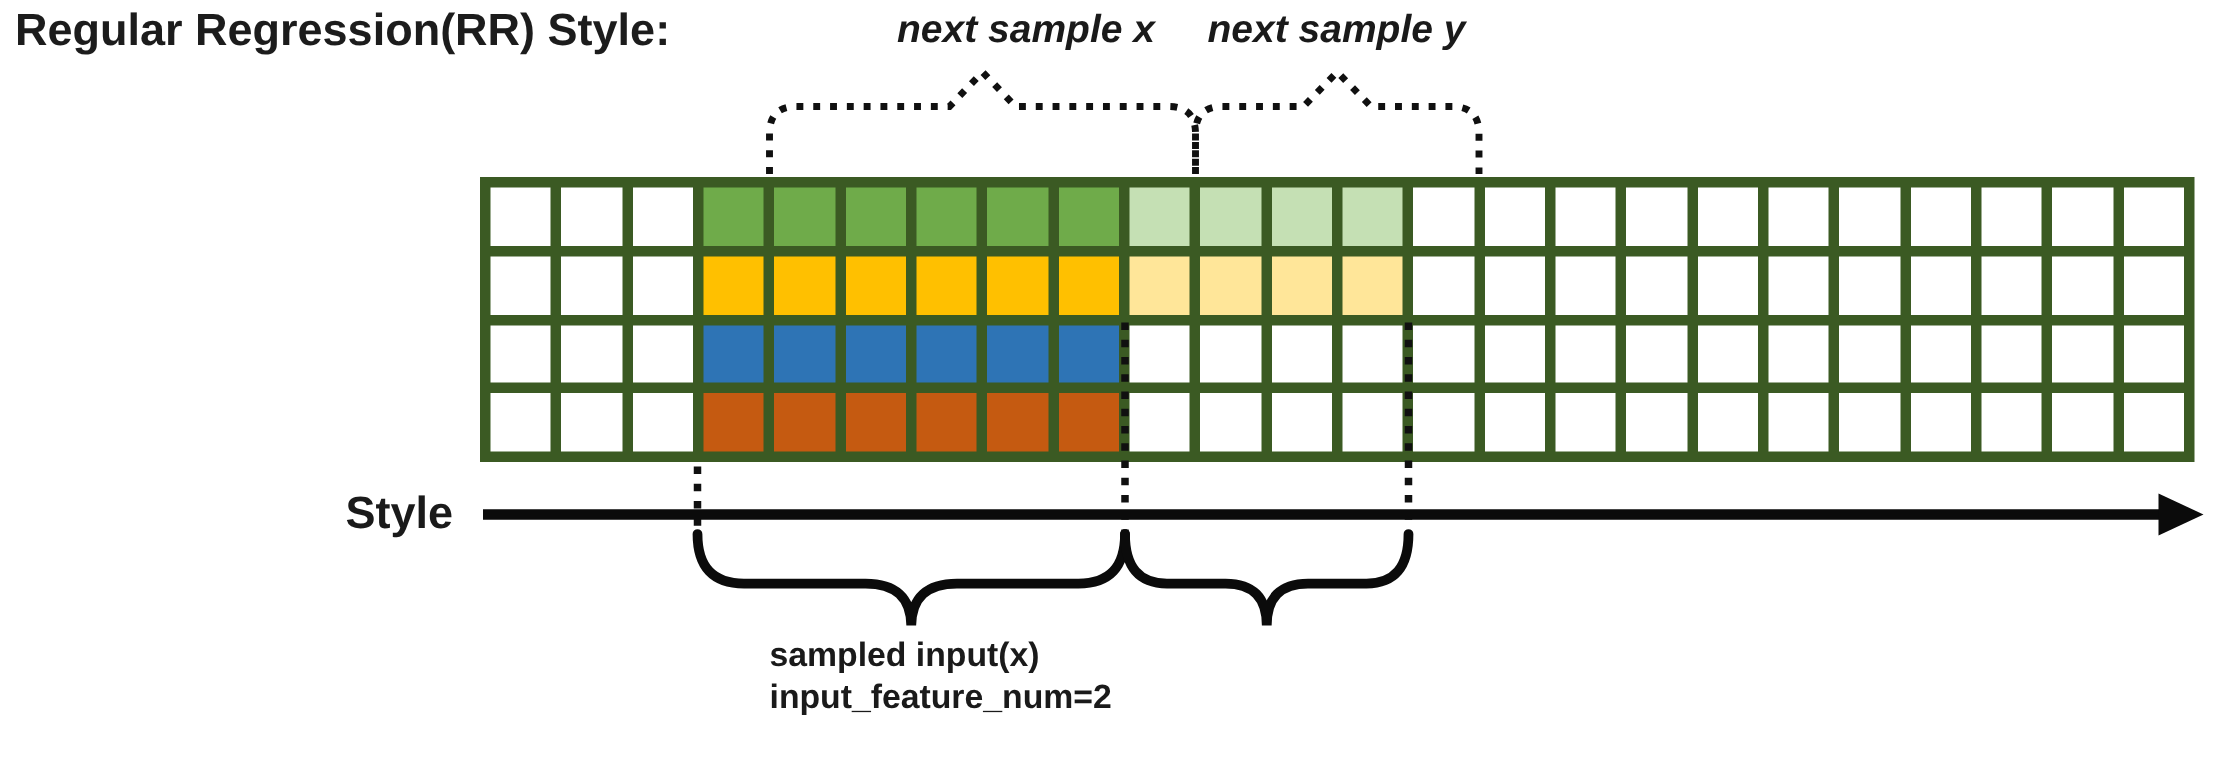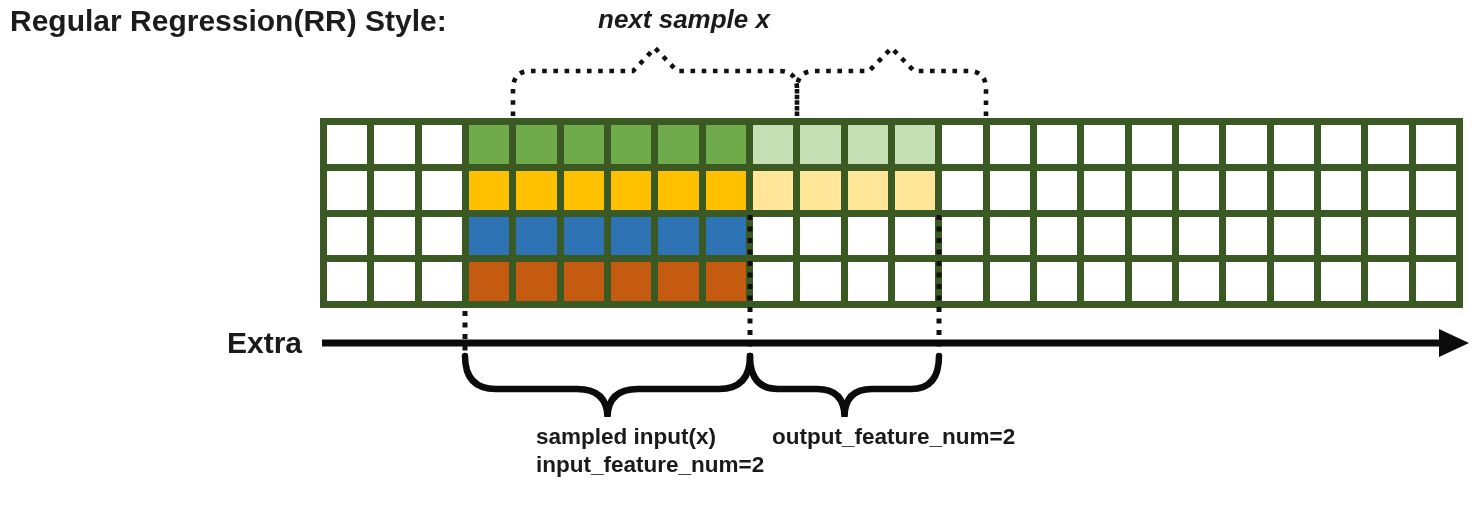--- a/index.html
+++ b/index.html
@@ -36,31 +36,32 @@
   svg.overlay { position:absolute; left:0; top:0; pointer-events:none; }
   .dotline { fill:none; stroke:#101010; stroke-width:5; stroke-dasharray:5 6.5; }
   .brace-dotted { fill:none; stroke:#101010; stroke-width:4.6; stroke-dasharray:4.6 6.6; }
   .brace-solid { fill:none; stroke:#0b0b0b; stroke-width:6.5; stroke-linecap:round; }
   .arrow-line { stroke:#0b0b0b; stroke-width:7; }
   .arrow-head { fill:#0b0b0b; }
   .note {
     position:absolute; top:423px; font-size:22.5px; font-weight:600;
     line-height:27.5px; white-space:nowrap;
   }
-  .note.input { left:536px; }
+  .note.input { left:513px; }
   .note.output { left:772px; }
 </style>
 </head>
 <body>
 
 <div class="canvas">
 
   <div class="title">Regular Regression(RR) Style:</div>
 
   <div class="top-label x">next sample x</div>
+  <div class="top-label y">next sample y</div>
 
   <div class="row-label" style="top:125px">Target 1</div>
   <div class="row-label" style="top:170.75px">Target 2</div>
   <div class="row-label" style="top:216.5px">Extra Feature 1</div>
   <div class="row-label" style="top:262.25px">Extra Feature 2</div>
 
   <div class="grid" style="background-color: rgb(59, 90, 35);">
       <div class="cell" style="background-color: rgb(255, 255, 255);"></div>
       <div class="cell" style="background-color: rgb(255, 255, 255);"></div>
       <div class="cell" style="background-color: rgb(255, 255, 255);"></div>
@@ -152,21 +153,21 @@
       <div class="cell" style="background-color: rgb(255, 255, 255);"></div>
       <div class="cell" style="background-color: rgb(255, 255, 255);"></div>
       <div class="cell" style="background-color: rgb(255, 255, 255);"></div>
       <div class="cell" style="background-color: rgb(255, 255, 255);"></div>
       <div class="cell" style="background-color: rgb(255, 255, 255);"></div>
       <div class="cell" style="background-color: rgb(255, 255, 255);"></div>
       <div class="cell" style="background-color: rgb(255, 255, 255);"></div>
       <div class="cell" style="background-color: rgb(255, 255, 255);"></div>
     </div>
 
-  <div class="time-label">Extra</div>
+  <div class="time-label">Style</div>
 
   <svg class="overlay" width="1476" height="516" viewBox="0 0 1476 516">
 
     <path class="brace-dotted" d="M 513 116 L 513 89 Q 513 71 531 71 L 633 71 L 655 48 L 677 71 L 779 71 Q 797 71 797 89 L 797 116"></path>
 
     <path class="brace-dotted" d="M 797 116 L 797 89 Q 797 71 815 71 L 869 71 L 891.5 48 L 914 71 L 968 71 Q 986 71 986 89 L 986 116"></path>
 
     <line class="dotline" x1="750" y1="215" x2="750" y2="354"></line>
     <line class="dotline" x1="939" y1="215" x2="939" y2="352"></line>
     <line class="dotline" x1="465" y1="311" x2="465" y2="352"></line>
@@ -177,16 +178,15 @@
     <path class="brace-solid" d="M 465 356 Q 465 389 496 389 L 577 389 Q 607 389 607.5 417 Q 608 389 638 389 L 719 389 Q 750 389 750 356"></path>
 
     <path class="brace-solid" d="M 750 356 Q 750 389 778 389 L 817 389 Q 844.5 389 844.5 417 Q 844.5 389 872 389 L 911 389 Q 939 389 939 356"></path>
   </svg>
 
   <div class="note input">
     <div>sampled input(x)</div>
     <div>input_feature_num=2</div>
   </div>
   <div class="note output">
-    <div>output_feature_num=2</div>
   </div>
 
 </div>
 
 </body></html>

